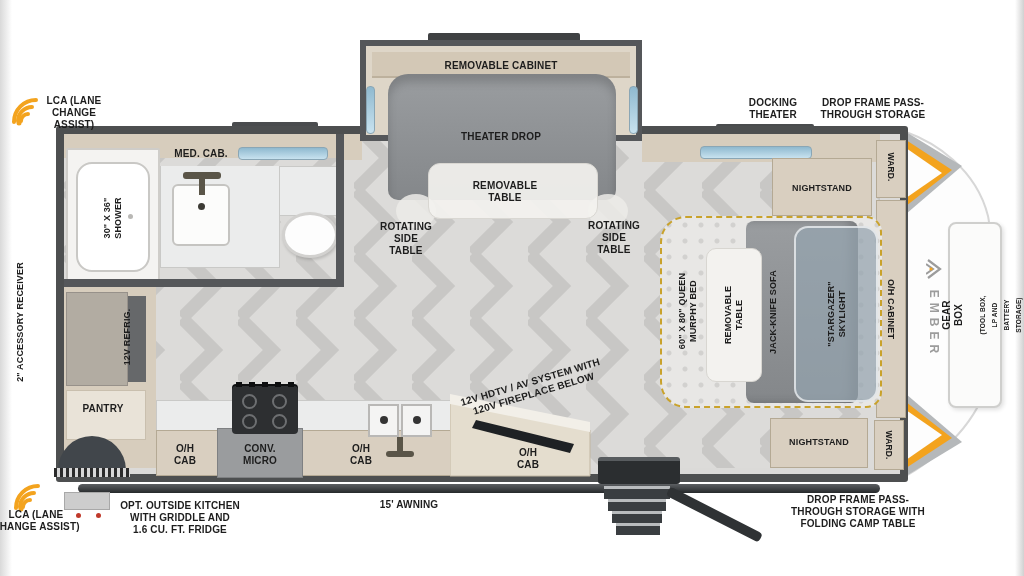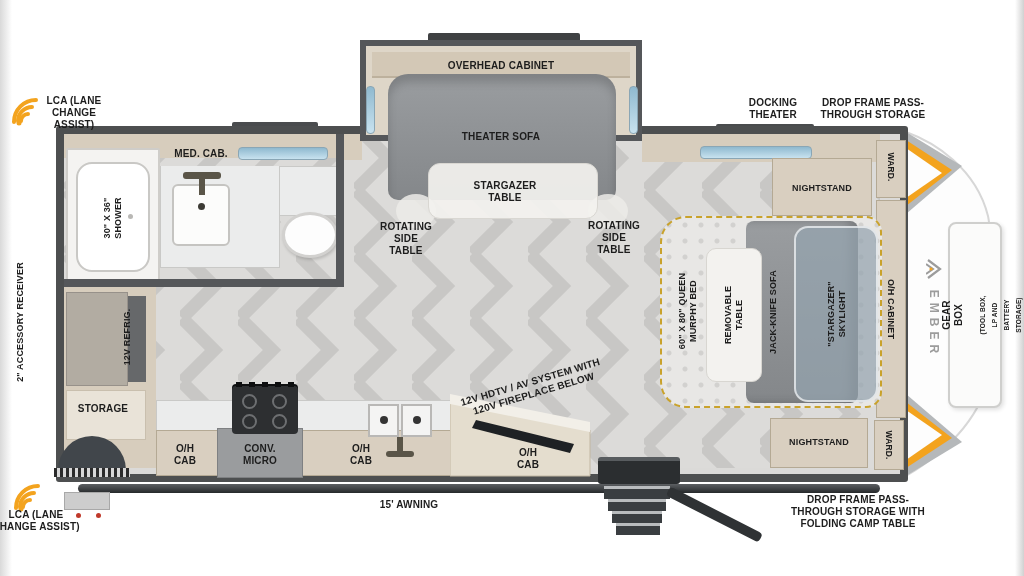--- a/index.html
+++ b/index.html
@@ -211,41 +211,44 @@
   <div class="lbl" style="--x:36px;--y:521px;">LCA (LANE
 CHANGE ASSIST)</div>
   <div class="lbl v s9" style="--x:20px;--y:322px;">2" ACCESSORY RECEIVER</div>
   <div class="lbl" style="--x:773px;--y:109px;">DOCKING
 THEATER</div>
   <div class="lbl" style="--x:873px;--y:109px;">DROP FRAME PASS-
 THROUGH STORAGE</div>
   <div class="lbl" style="--x:858px;--y:512px;">DROP FRAME PASS-
 THROUGH STORAGE WITH
 FOLDING CAMP TABLE</div>
+  <div class="lbl" style="--x:180px;--y:518px;">OPT. OUTSIDE KITCHEN
+WITH GRIDDLE AND
+1.6 CU. FT. FRIDGE</div>
   <div class="lbl" style="--x:409px;--y:505px;">15' AWNING</div>
 
-  <div class="lbl" style="--x:501px;--y:66px;">OVERHEAD CABINET</div>
-  <div class="lbl" style="--x:501px;--y:137px;">THEATER SOFA</div>
-  <div class="lbl" style="--x:505px;--y:192px;">STARGAZER
+  <div class="lbl" style="--x:501px;--y:66px;">REMOVABLE CABINET</div>
+  <div class="lbl" style="--x:501px;--y:137px;">THEATER DROP</div>
+  <div class="lbl" style="--x:505px;--y:192px;">REMOVABLE
 TABLE</div>
   <div class="lbl" style="--x:406px;--y:239px;">ROTATING
 SIDE
 TABLE</div>
   <div class="lbl" style="--x:614px;--y:238px;">ROTATING
 SIDE
 TABLE</div>
   <div class="lbl tilt" style="--x:532px;--y:388px;">12V HDTV / AV SYSTEM WITH
 120V FIREPLACE BELOW</div>
 
   <div class="lbl" style="--x:201px;--y:154px;">MED. CAB.</div>
   <div class="lbl v s9" style="--x:113px;--y:218px;">30" X 36"
 SHOWER</div>
 
   <div class="lbl v s9" style="--x:127px;--y:337px;">12V REFRIG.</div>
-  <div class="lbl" style="--x:103px;--y:409px;">STORAGE</div>
+  <div class="lbl" style="--x:103px;--y:409px;">PANTRY</div>
   <div class="lbl" style="--x:185px;--y:455px;">O/H
 CAB</div>
   <div class="lbl" style="--x:260px;--y:455px;">CONV.
 MICRO</div>
   <div class="lbl" style="--x:361px;--y:455px;">O/H
 CAB</div>
   <div class="lbl" style="--x:528px;--y:459px;">O/H
 CAB</div>
 
   <div class="lbl s9" style="--x:822px;--y:188px;">NIGHTSTAND</div>

